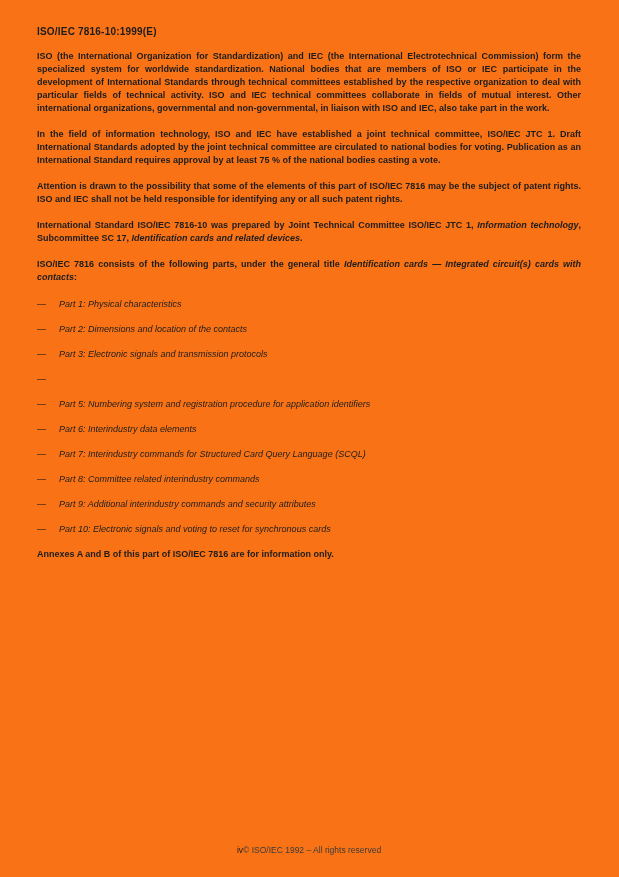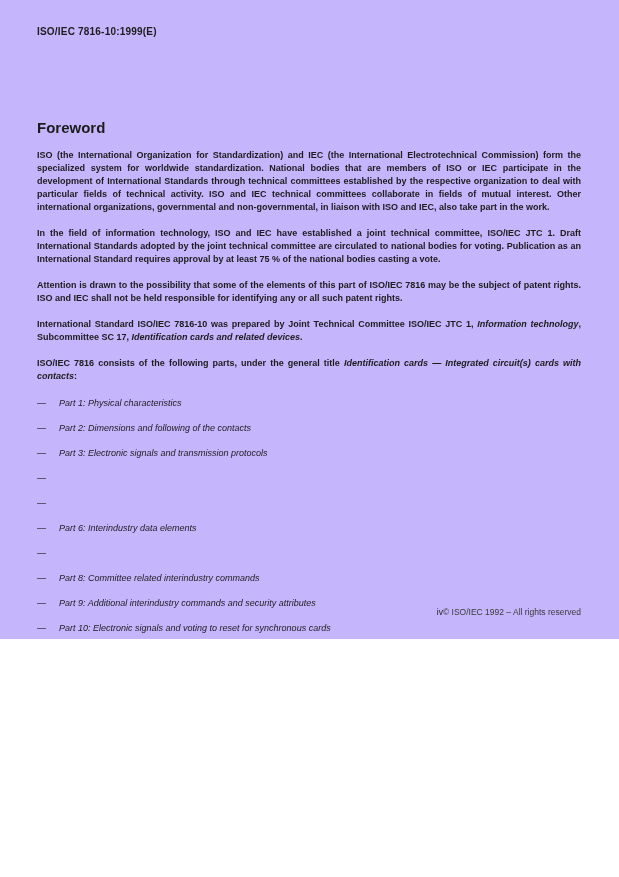--- a/index.html
+++ b/index.html
@@ -3,22 +3,22 @@
 <meta charset="utf-8">
 <style>
   html, body {
     margin: 0;
     padding: 0;
     background: #ffffff;
   }
   .page {
     position: relative;
     width: 619px;
-    height: 639px;
-    background: #c4b5fd;
+    height: 877px;
+    background: #f97316;
     box-sizing: border-box;
     padding: 26px 38px 0 37px;
     font-family: "Liberation Sans", "DejaVu Sans", sans-serif;
     color: #1c1c1c;
     overflow: hidden;
   }
   .doc-header {
     font-size: 10px;
     font-weight: bold;
     letter-spacing: 0.2px;
@@ -56,36 +56,35 @@
   .annex-note {
     margin-top: 9px;
     text-align: left;
   }
   .doc-footer {
     position: absolute;
     left: 37px;
     right: 38px;
     bottom: 22px;
     display: flex;
-    justify-content: flex-end;
+    justify-content: center;
     align-items: baseline;
     font-size: 8.5px;
   }
   .footer-copyright {
     color: #3a3a3a;
   }
 </style>
 </head>
 <body>
 
 <div class="page">
 
   <div class="doc-header">ISO/IEC 7816-10:1999(E)</div>
 
-  <h1 class="foreword-title">Foreword</h1>
 
   <div class="body-copy">
 
     <p class="para">ISO (the International Organization for Standardization) and IEC (the International Electrotechnical Commission) form the specialized system for worldwide standardization. National bodies that are members of ISO or IEC participate in the development of International Standards through technical committees established by the respective organization to deal with particular fields of technical activity. ISO and IEC technical committees collaborate in fields of mutual interest. Other international organizations, governmental and non-governmental, in liaison with ISO and IEC, also take part in the work.</p>
 
 
     <p class="para">In the field of information technology, ISO and IEC have established a joint technical committee, ISO/IEC JTC 1. Draft International Standards adopted by the joint technical committee are circulated to national bodies for voting. Publication as an International Standard requires approval by at least 75 % of the national bodies casting a vote.</p>
 
     <p class="para">Attention is drawn to the possibility that some of the elements of this part of ISO/IEC 7816 may be the subject of patent rights. ISO and IEC shall not be held responsible for identifying any or all such patent rights.</p>
 
@@ -93,38 +92,40 @@
 
     <p class="para"><span>ISO/IEC 7816 consists of the following parts, under the general title </span><span class="it">Identification cards — Integrated circuit(s) cards with contacts</span><span>:</span></p>
 
     <div class="parts-list">
       <div class="part-item">
         <span class="dash">—</span>
         <span>Part 1: Physical characteristics</span>
       </div>
       <div class="part-item">
         <span class="dash">—</span>
-        <span>Part 2: Dimensions and following of the contacts</span>
+        <span>Part 2: Dimensions and location of the contacts</span>
       </div>
       <div class="part-item">
         <span class="dash">—</span>
         <span>Part 3: Electronic signals and transmission protocols</span>
       </div>
       <div class="part-item">
         <span class="dash">—</span>
       </div>
       <div class="part-item">
         <span class="dash">—</span>
+        <span>Part 5: Numbering system and registration procedure for application identifiers</span>
       </div>
       <div class="part-item">
         <span class="dash">—</span>
         <span>Part 6: Interindustry data elements</span>
       </div>
       <div class="part-item">
         <span class="dash">—</span>
+        <span>Part 7: Interindustry commands for Structured Card Query Language (SCQL)</span>
       </div>
       <div class="part-item">
         <span class="dash">—</span>
         <span>Part 8: Committee related interindustry commands</span>
       </div>
       <div class="part-item">
         <span class="dash">—</span>
         <span>Part 9: Additional interindustry commands and security attributes</span>
       </div>
       <div class="part-item">

